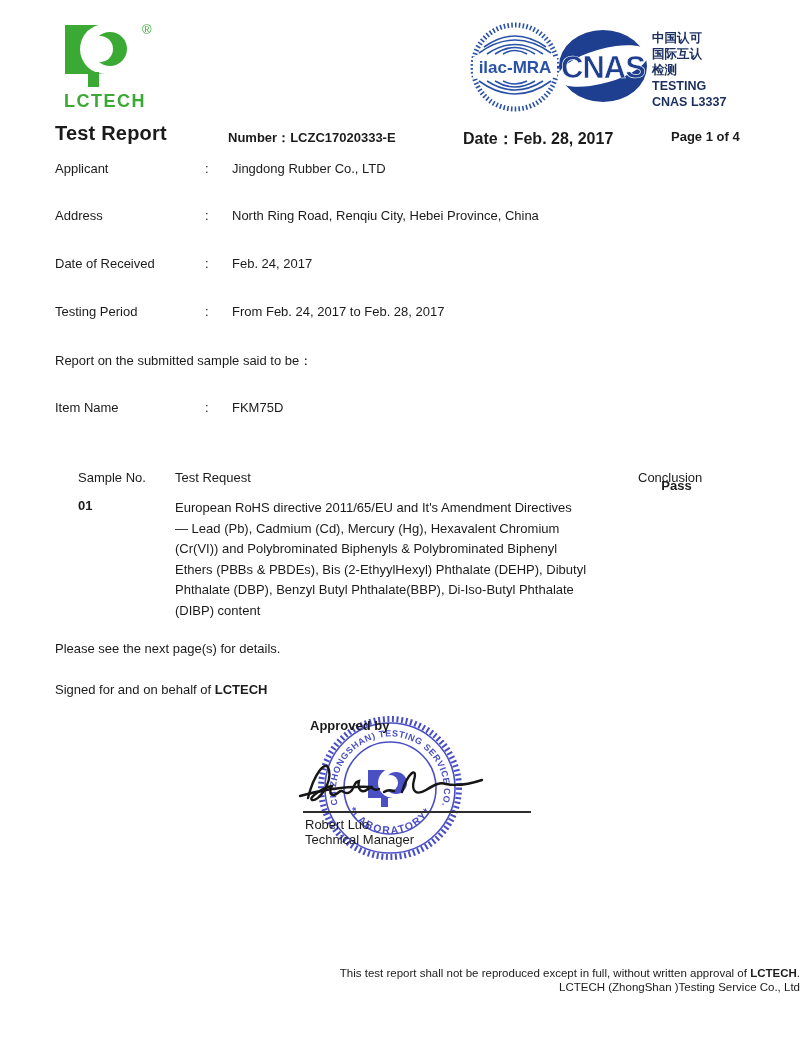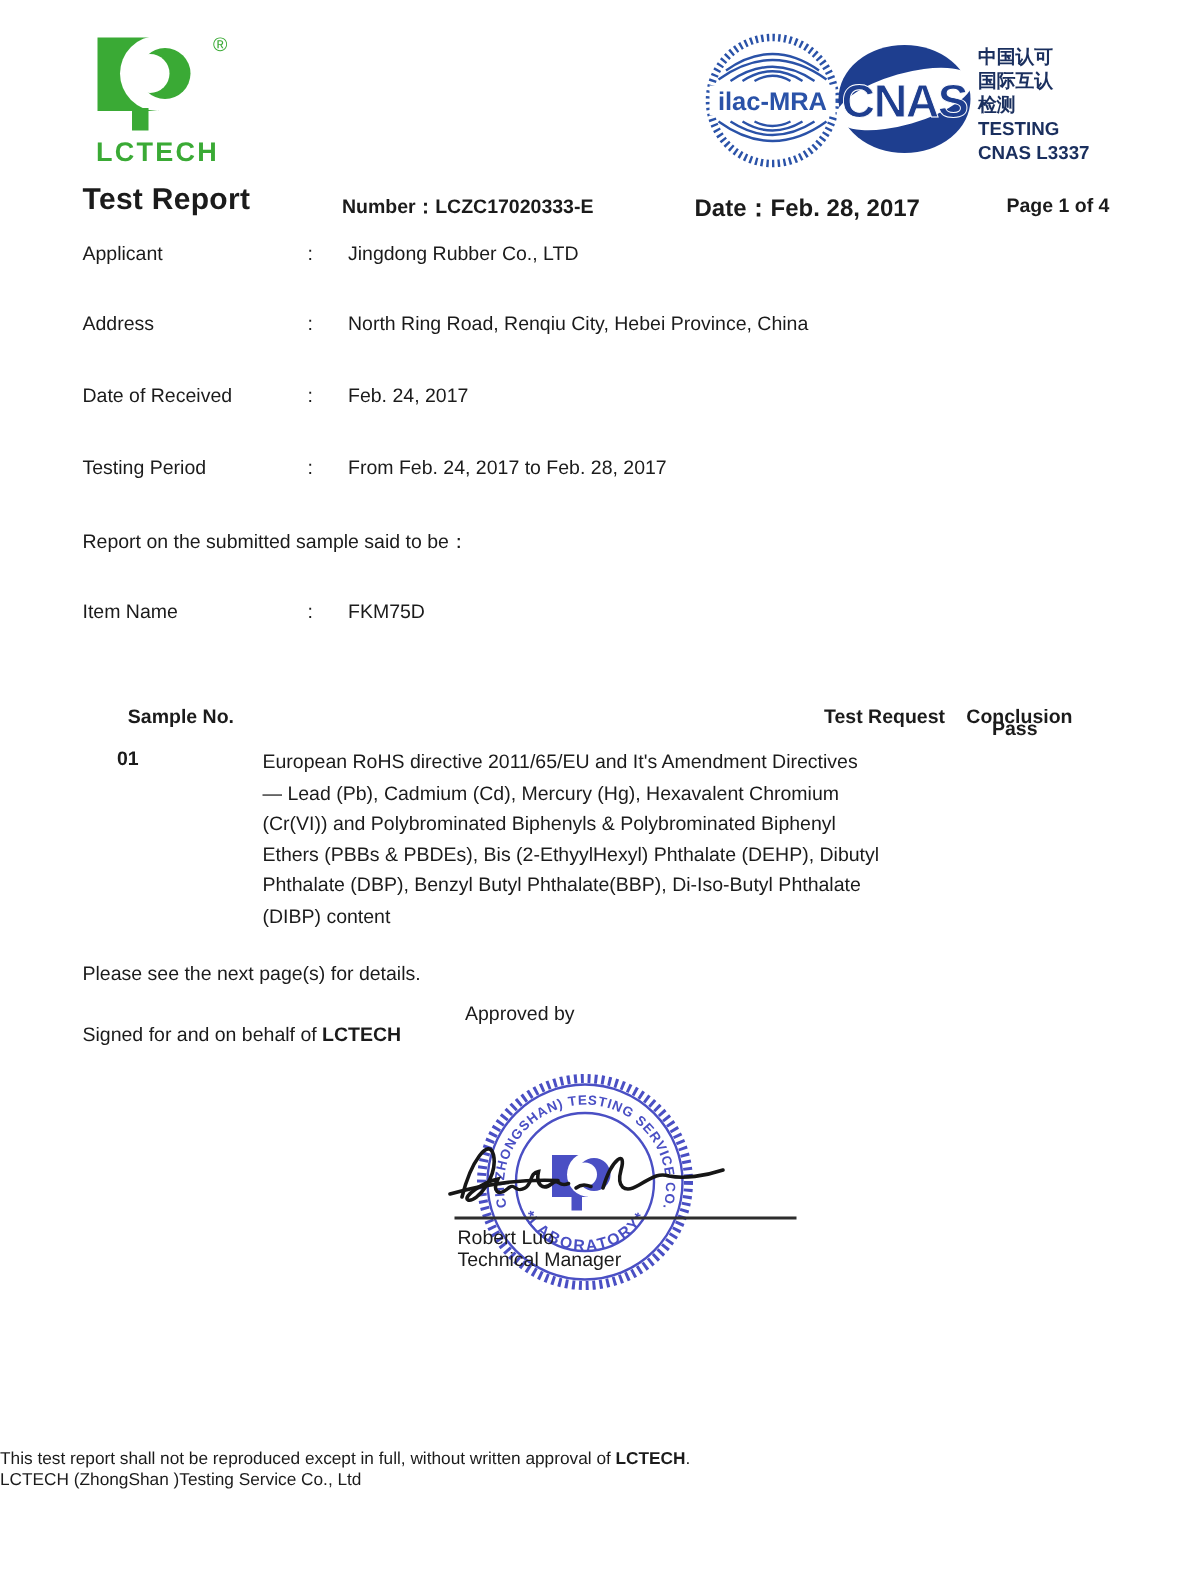--- a/index.html
+++ b/index.html
@@ -18,31 +18,31 @@
   .title{left:55px;top:122px;font-size:20px;font-weight:bold;letter-spacing:.2px;}
   .num{left:228px;top:129px;font-size:13px;font-weight:bold;}
   .date{left:463px;top:129px;font-size:16px;font-weight:bold;}
   .pageinfo{left:648px;top:129px;font-size:13px;font-weight:bold;padding-left:23px;}
   
   .field-row{position:absolute;left:55px;height:17px;width:720px;}
   .f-label{position:absolute;left:0;white-space:nowrap;}
   .f-colon{position:absolute;left:150px;}
   .f-value{position:absolute;left:177px;white-space:nowrap;}
   
-  .th{font-weight:bold;text-align:right;}
+  .th{font-weight:normal;text-align:left;}
   .req-lines{white-space:pre-line;line-height:20.5px;}
   
   .stamp{left:315px;top:713px;width:150px;height:150px;z-index:1;}
-  .approved{left:310px;top:668px;z-index:3;}
+  .approved{left:310px;top:718px;z-index:3;font-weight:bold;}
   .sig{left:298px;top:746px;width:190px;height:72px;z-index:4;}
   .sig-line{left:303px;top:811px;width:228px;height:2px;background:#2d2d2d;z-index:4;}
   .signer{left:305px;top:817px;z-index:4;line-height:15px;}
   .signer-title{left:305px;top:832px;z-index:4;line-height:15px;}
   
-  .footer{left:0;top:966px;width:800px;text-align:left;font-size:11.5px;line-height:14px;}
+  .footer{left:0;top:966px;width:800px;text-align:right;font-size:11.5px;line-height:14px;}
   .footer .seg{margin:0 7px;}
   .link{color:#2323e0;text-decoration:underline;cursor:pointer;}
 </style>
 </head>
 <body>
 
 <div class="page">
 
   <svg class="abs lctech-logo" viewBox="0 0 145 98">
     <rect x="7" y="7" width="41" height="49" fill="#3aaa35"></rect>

